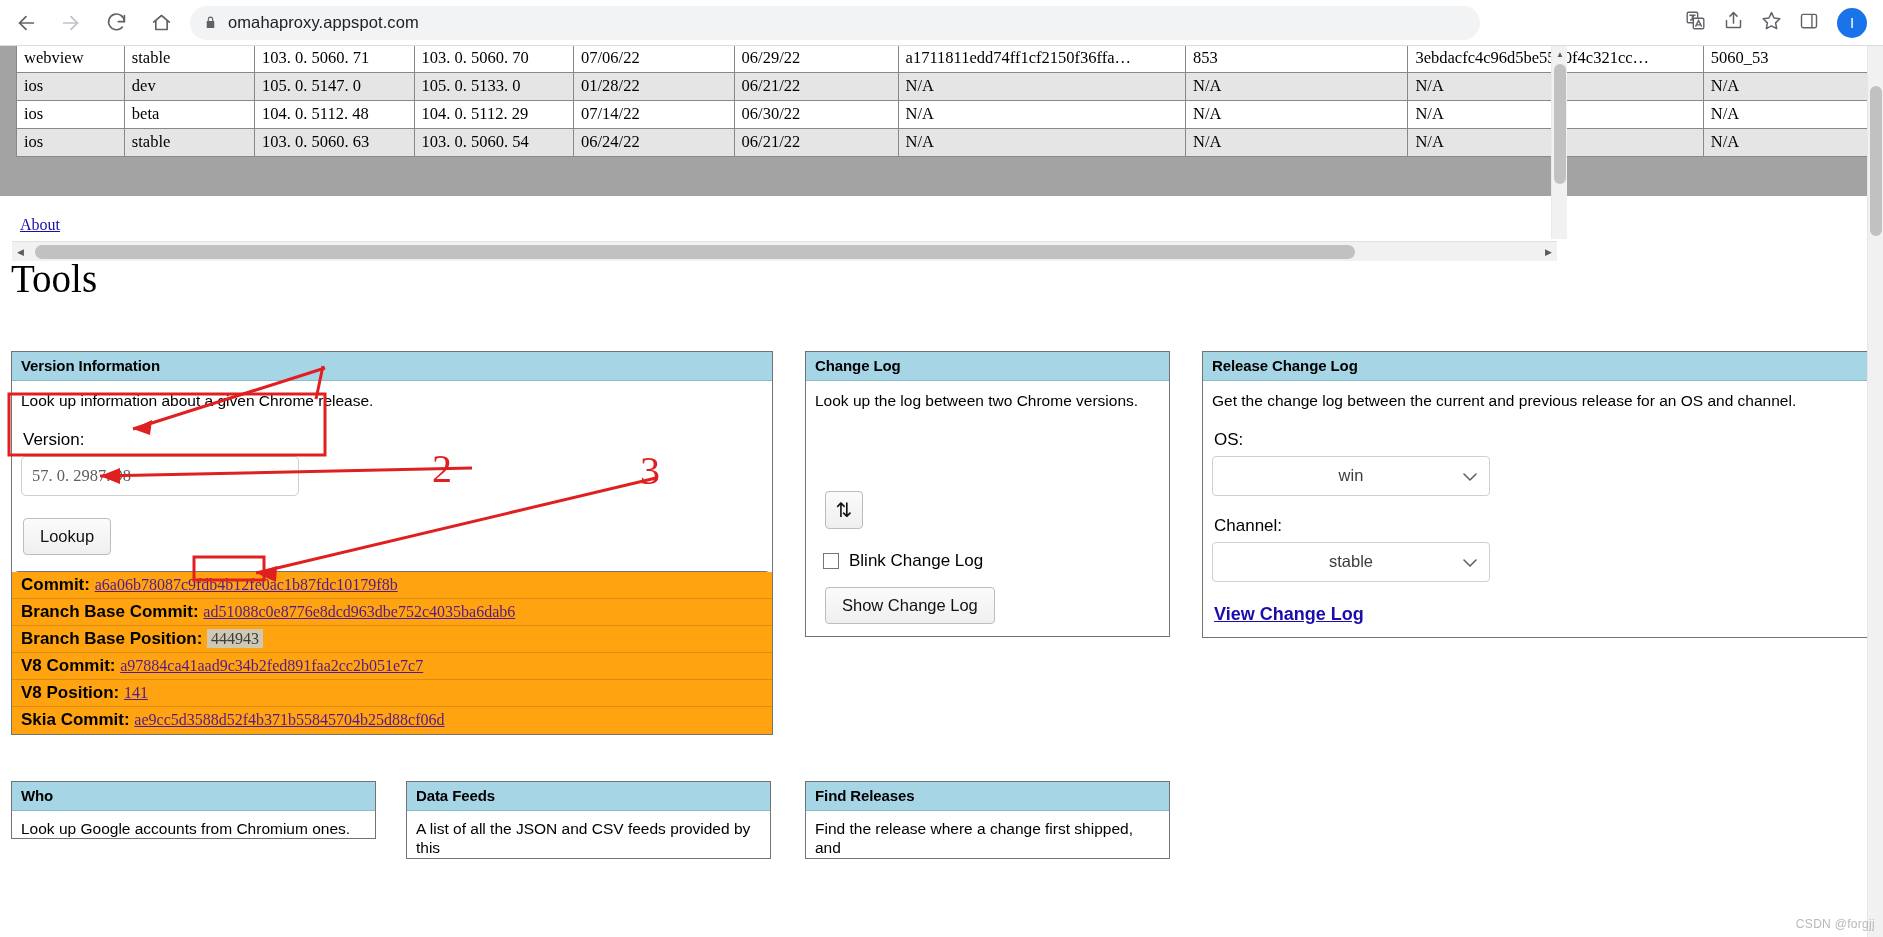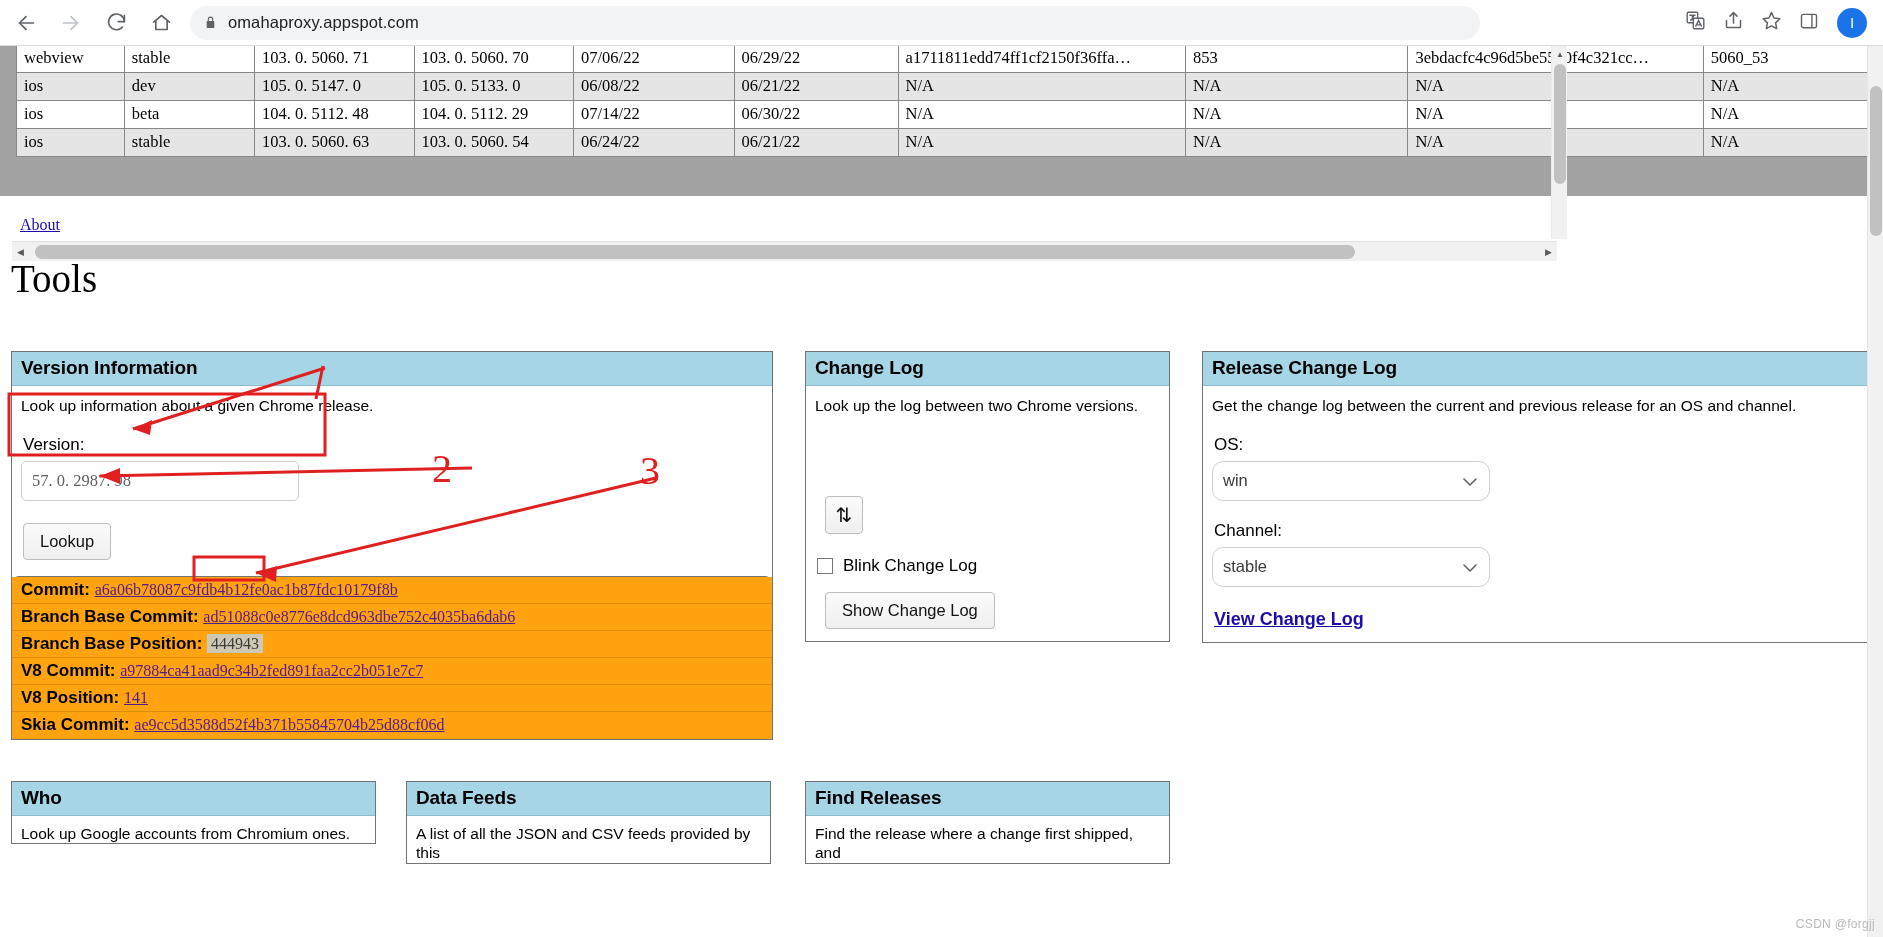--- a/index.html
+++ b/index.html
@@ -179,21 +179,21 @@
 
   
   .panel {
     position: absolute;
     border: 1px solid #737373;
     background: #ffffff;
   }
   .panel-header {
     background: #a6d5e5;
     color: #000;
-    font-size: 19px;
+    font-size: 15px;
     font-weight: bold;
     padding: 5px 9px 6px 9px;
     border-bottom: 1px solid #8bbccc;
     letter-spacing: -0.1px;
   }
   .panel-body { padding: 10px 9px 12px 9px; }
   .panel-desc {
     font-size: 15.5px; color: #000; line-height: 1.25; margin: 0 0 6px 0;
   }
   .field-label {
@@ -260,45 +260,46 @@
   #cl-row { display: flex; align-items: flex-start; }
   #cl-fields { flex: 1; }
   #swap-btn {
     margin-left: 10px; margin-top: 75px;
     width: 38px; height: 38px;
     display: flex; align-items: center; justify-content: center;
     font-size: 20px; padding: 0;
   }
   .cl-input { width: 272px; }
   #blink-row {
-    display: flex; align-items: center; margin-top: 22px; margin-left: 2px;
+    display: flex; align-items: center; margin-top: 22px; margin-left: 8px;
   }
   #blink-checkbox {
     width: 16px; height: 16px;
     border: 1px solid #767676;
     background: #fff;
     margin-right: 10px;
     cursor: pointer;
   }
   #blink-label { font-size: 17px; color: #000; cursor: pointer; }
   #show-changelog-btn { margin-top: 16px; margin-left: 10px; }
 
   
   #panel-release { left: 1202px; top: 305px; width: 729px; }
   .sel {
     display: block;
     position: relative;
     width: 278px; height: 40px;
     border: 1px solid #cfcfcf;
-    border-radius: 11px;
+    border-radius: 4px;
     background: #fff;
     font-size: 16.5px;
     color: #3c3c3c;
     padding: 9px 10px;
     cursor: pointer;
+    text-align: center;
   }
   .sel .chev {
     position: absolute; right: 12px; top: 50%;
     transform: translateY(-50%);
     color: #5f6368;
   }
   #view-changelog-link {
     display: inline-block;
     margin-top: 22px; margin-left: 2px;
     font-size: 18px; font-weight: bold;
@@ -436,21 +437,21 @@
             <td class="c6">a1711811edd74ff1cf2150f36ffa…</td>
             <td class="c7">853</td>
             <td class="c8">3ebdacfc4c96d5be55d0f4c321cc…</td>
             <td class="c9">5060_53</td>
           </tr>
           <tr class="alt">
             <td class="c0">ios</td>
             <td class="c1">dev</td>
             <td class="c2">105. 0. 5147. 0</td>
             <td class="c3">105. 0. 5133. 0</td>
-            <td class="c4">06/08/22</td>
+            <td class="c4">01/28/22</td>
             <td class="c5">06/21/22</td>
             <td class="c6">N/A</td>
             <td class="c7">N/A</td>
             <td class="c8">N/A</td>
             <td class="c9">N/A</td>
           </tr>
           <tr class="plain">
             <td class="c0">ios</td>
             <td class="c1">beta</td>
             <td class="c2">104. 0. 5112. 48</td>

